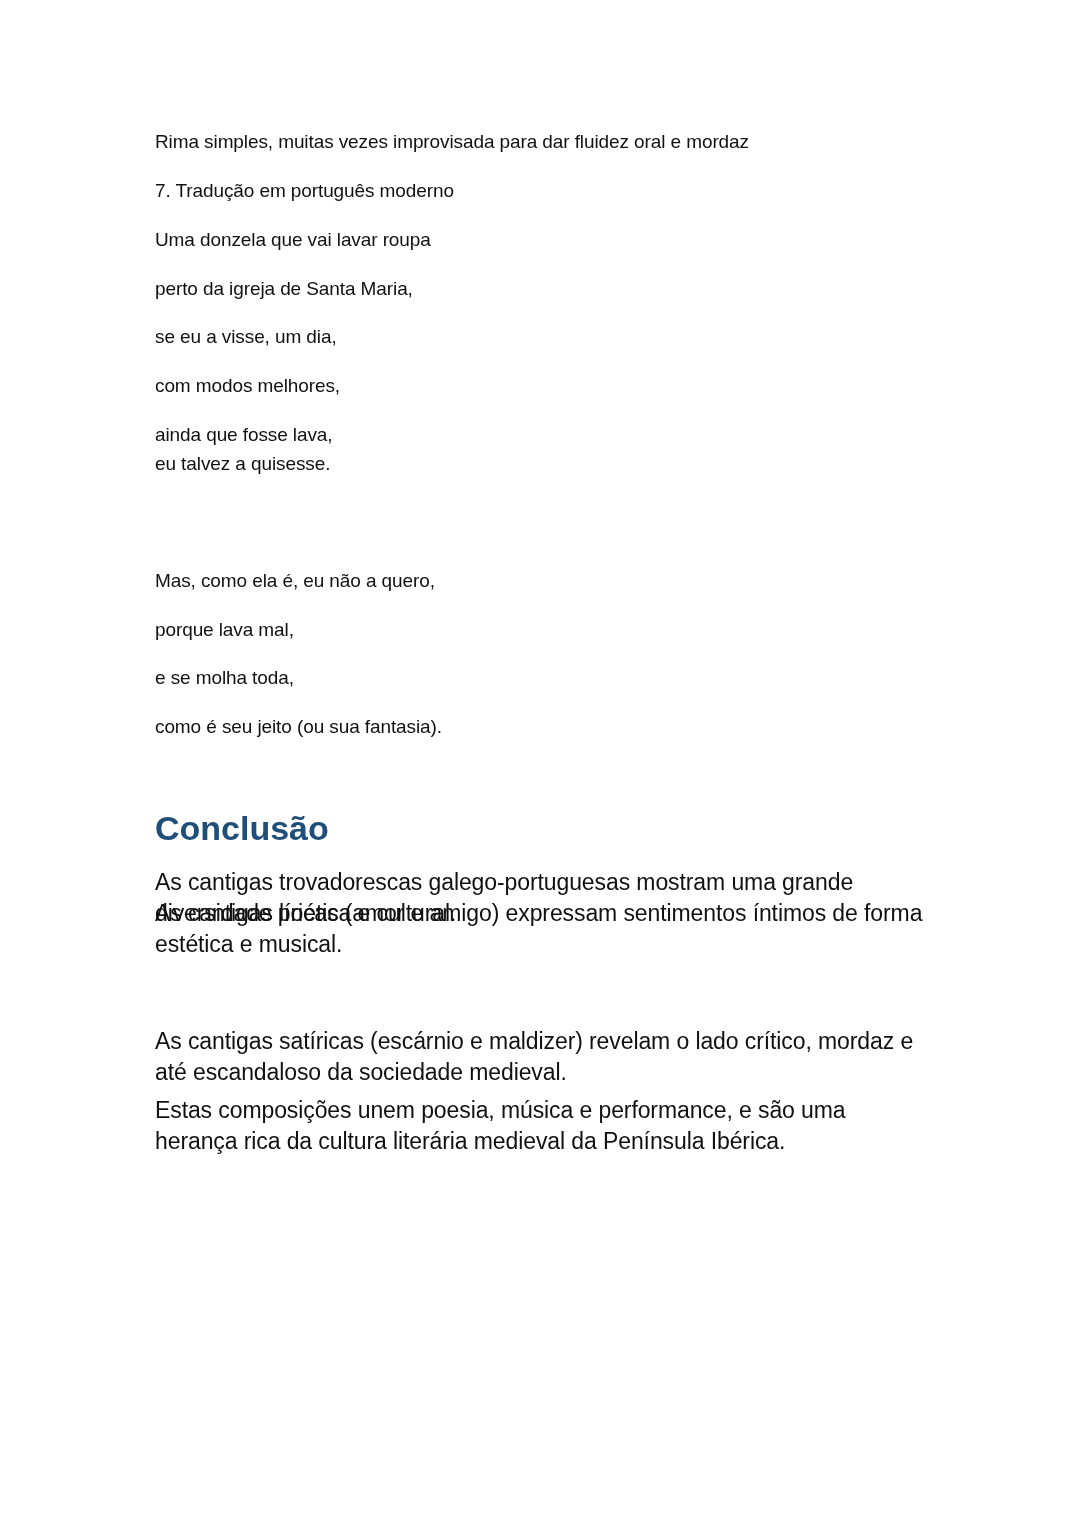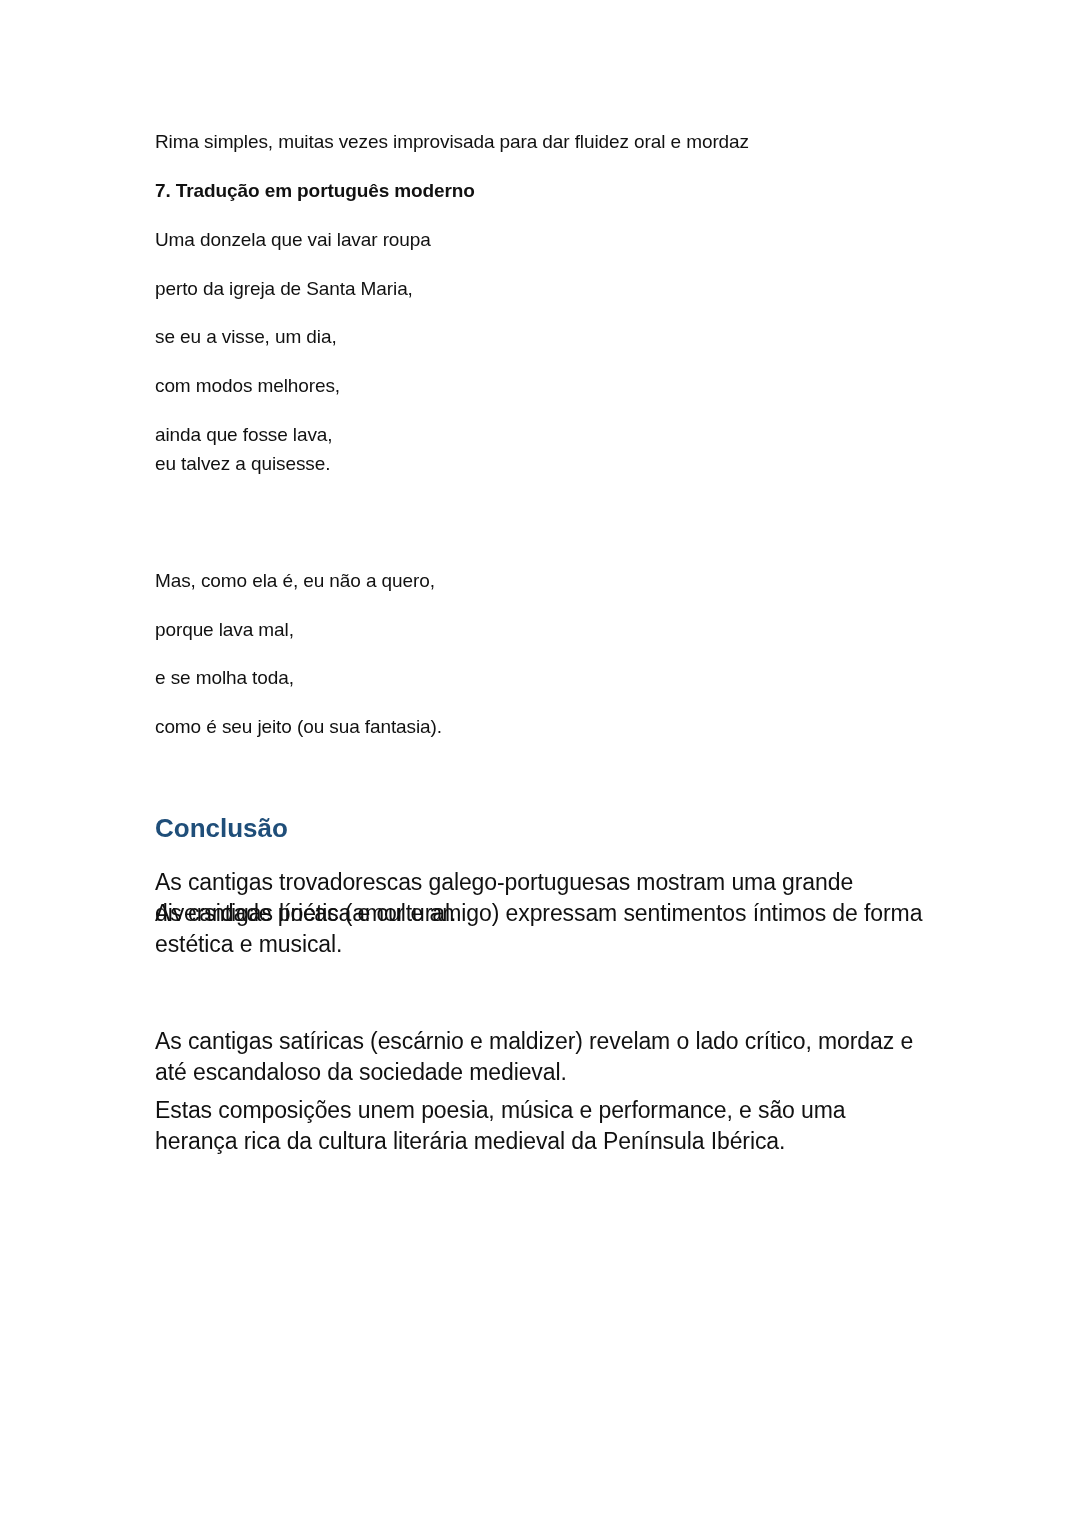--- a/index.html
+++ b/index.html
@@ -22,25 +22,25 @@
       width: 770px;
     }
     .line {
       position: absolute;
       left: 0;
       font-size: 19px;
       line-height: 24px;
       white-space: nowrap;
       letter-spacing: -0.1px;
     }
-    .bold { font-weight: bold; }
+    .bold { font-weight: normal; }
     .heading {
       position: absolute;
       left: 0;
-      font-size: 26px;
+      font-size: 34px;
       font-weight: bold;
       line-height: 32px;
       color: #1f4e79;
       white-space: nowrap;
     }
     .para {
       position: absolute;
       left: 0;
       width: 770px;
       font-size: 23px;

